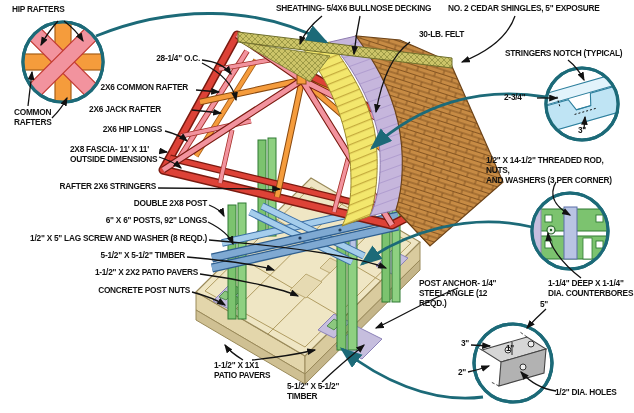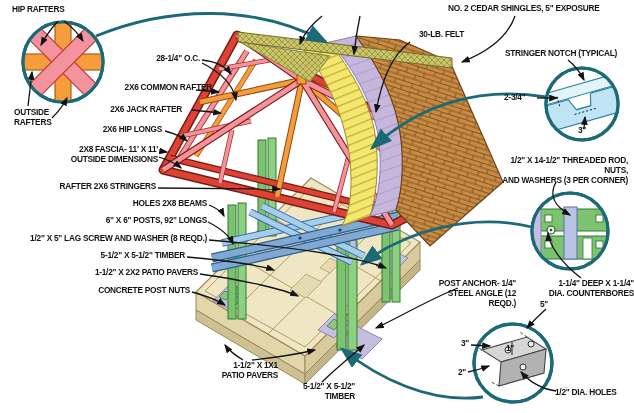--- a/index.html
+++ b/index.html
@@ -12,21 +12,21 @@
     font-family:"Liberation Sans",sans-serif;
   }
   svg.art{position:absolute;left:0;top:0;}
   .labels{position:absolute;inset:0;pointer-events:none;text-decoration:underline;}
   .lbl{
     position:absolute;
     font:bold 8.3px/1.18 "Liberation Sans",sans-serif;
     color:#121212;letter-spacing:-0.25px;white-space:pre-line;
   }
   .r{text-align:right;}
-  .c{text-align:right;}
+  .c{text-align:left;}
 </style>
 </head>
 <body>
 
 <div class="canvas">
 
 <svg class="art" width="634" height="413" viewBox="0 0 634 413">
   <defs>
     <marker id="ab" markerWidth="8" markerHeight="7" refX="6" refY="2.6" orient="auto">
       <path d="M0,0 L7,2.6 L0,5.2 Z" fill="#121212"></path>
@@ -249,33 +249,34 @@
     <path d="M537,98 L557,98" marker-end="url(#ab)"></path>
     <path d="M584,129 L585,117" marker-end="url(#ab)"></path>
     <path d="M243,360 Q230,352 225,345" marker-end="url(#ab)"></path>
     <path d="M252,360 Q290,356 315,350" marker-end="url(#ab)"></path>
     <path d="M322,382 C336,368 356,352 364,345" marker-end="url(#ab)"></path>
   </g>
 </svg>
 
 <div class="labels">
   <div class="lbl" style="left:12px;top:5px;">HIP RAFTERS</div>
-  <div class="lbl" style="left:14px;top:108px;">OUTSIDE
+  <div class="lbl" style="left:14px;top:108px;">COMMON
 RAFTERS</div>
+  <div class="lbl" style="left:276px;top:4px;">SHEATHING- 5/4X6 BULLNOSE DECKING</div>
   <div class="lbl" style="left:448px;top:4px;">NO. 2 CEDAR SHINGLES, 5" EXPOSURE</div>
   <div class="lbl" style="left:395px;top:30px;margin-left:24px;">30-LB. FELT</div>
-  <div class="lbl" style="left:505px;top:49px;">STRINGER NOTCH (TYPICAL)</div>
+  <div class="lbl" style="left:505px;top:49px;">STRINGERS NOTCH (TYPICAL)</div>
   <div class="lbl r" style="left:130px;top:54px;width:70px;">28-1/4" O.C.</div>
-  <div class="lbl r" style="left:112px;top:83px;width:100px;">2X6 COMMON RAFTER</div>
-  <div class="lbl r" style="left:82px;top:105px;width:100px;">2X6 JACK RAFTER</div>
+  <div class="lbl r" style="left:88px;top:83px;width:100px;">2X6 COMMON RAFTER</div>
+  <div class="lbl r" style="left:75px;top:105px;width:100px;text-align:center;">2X6 JACK RAFTER</div>
   <div class="lbl r" style="left:62px;top:125px;width:100px;">2X6 HIP LONGS</div>
   <div class="lbl c" style="left:70px;top:145px;width:88px;">2X8 FASCIA- 11' X 11'
 OUTSIDE DIMENSIONS</div>
   <div class="lbl r" style="left:56px;top:182px;width:100px;">RAFTER 2X6 STRINGERS</div>
-  <div class="lbl r" style="left:107px;top:199px;width:100px;">HOLES 2X8 BEAMS</div>
+  <div class="lbl r" style="left:107px;top:199px;width:100px;">DOUBLE 2X8 POST</div>
   <div class="lbl r" style="left:105px;top:216px;width:102px;">6" X 6" POSTS, 92" LONGS</div>
   <div class="lbl r" style="left:16px;top:234px;width:191px;">1/2" X 5" LAG SCREW AND WASHER (8 REQD.)</div>
   <div class="lbl r" style="left:84px;top:251px;width:101px;">5-1/2" X 5-1/2" TIMBER</div>
   <div class="lbl r" style="left:66px;top:268px;width:132px;">1-1/2" X 2X2 PATIO PAVERS</div>
   <div class="lbl r" style="left:88px;top:286px;width:102px;">CONCRETE POST NUTS</div>
   <div class="lbl c" style="left:214px;top:361px;width:64px;">1-1/2" X 1X1
 PATIO PAVERS</div>
   <div class="lbl c" style="left:287px;top:382px;width:68px;">5-1/2" X 5-1/2"
 TIMBER</div>
   <div class="lbl c" style="left:486px;top:156px;width:142px;">1/2" X 14-1/2" THREADED ROD, NUTS,

